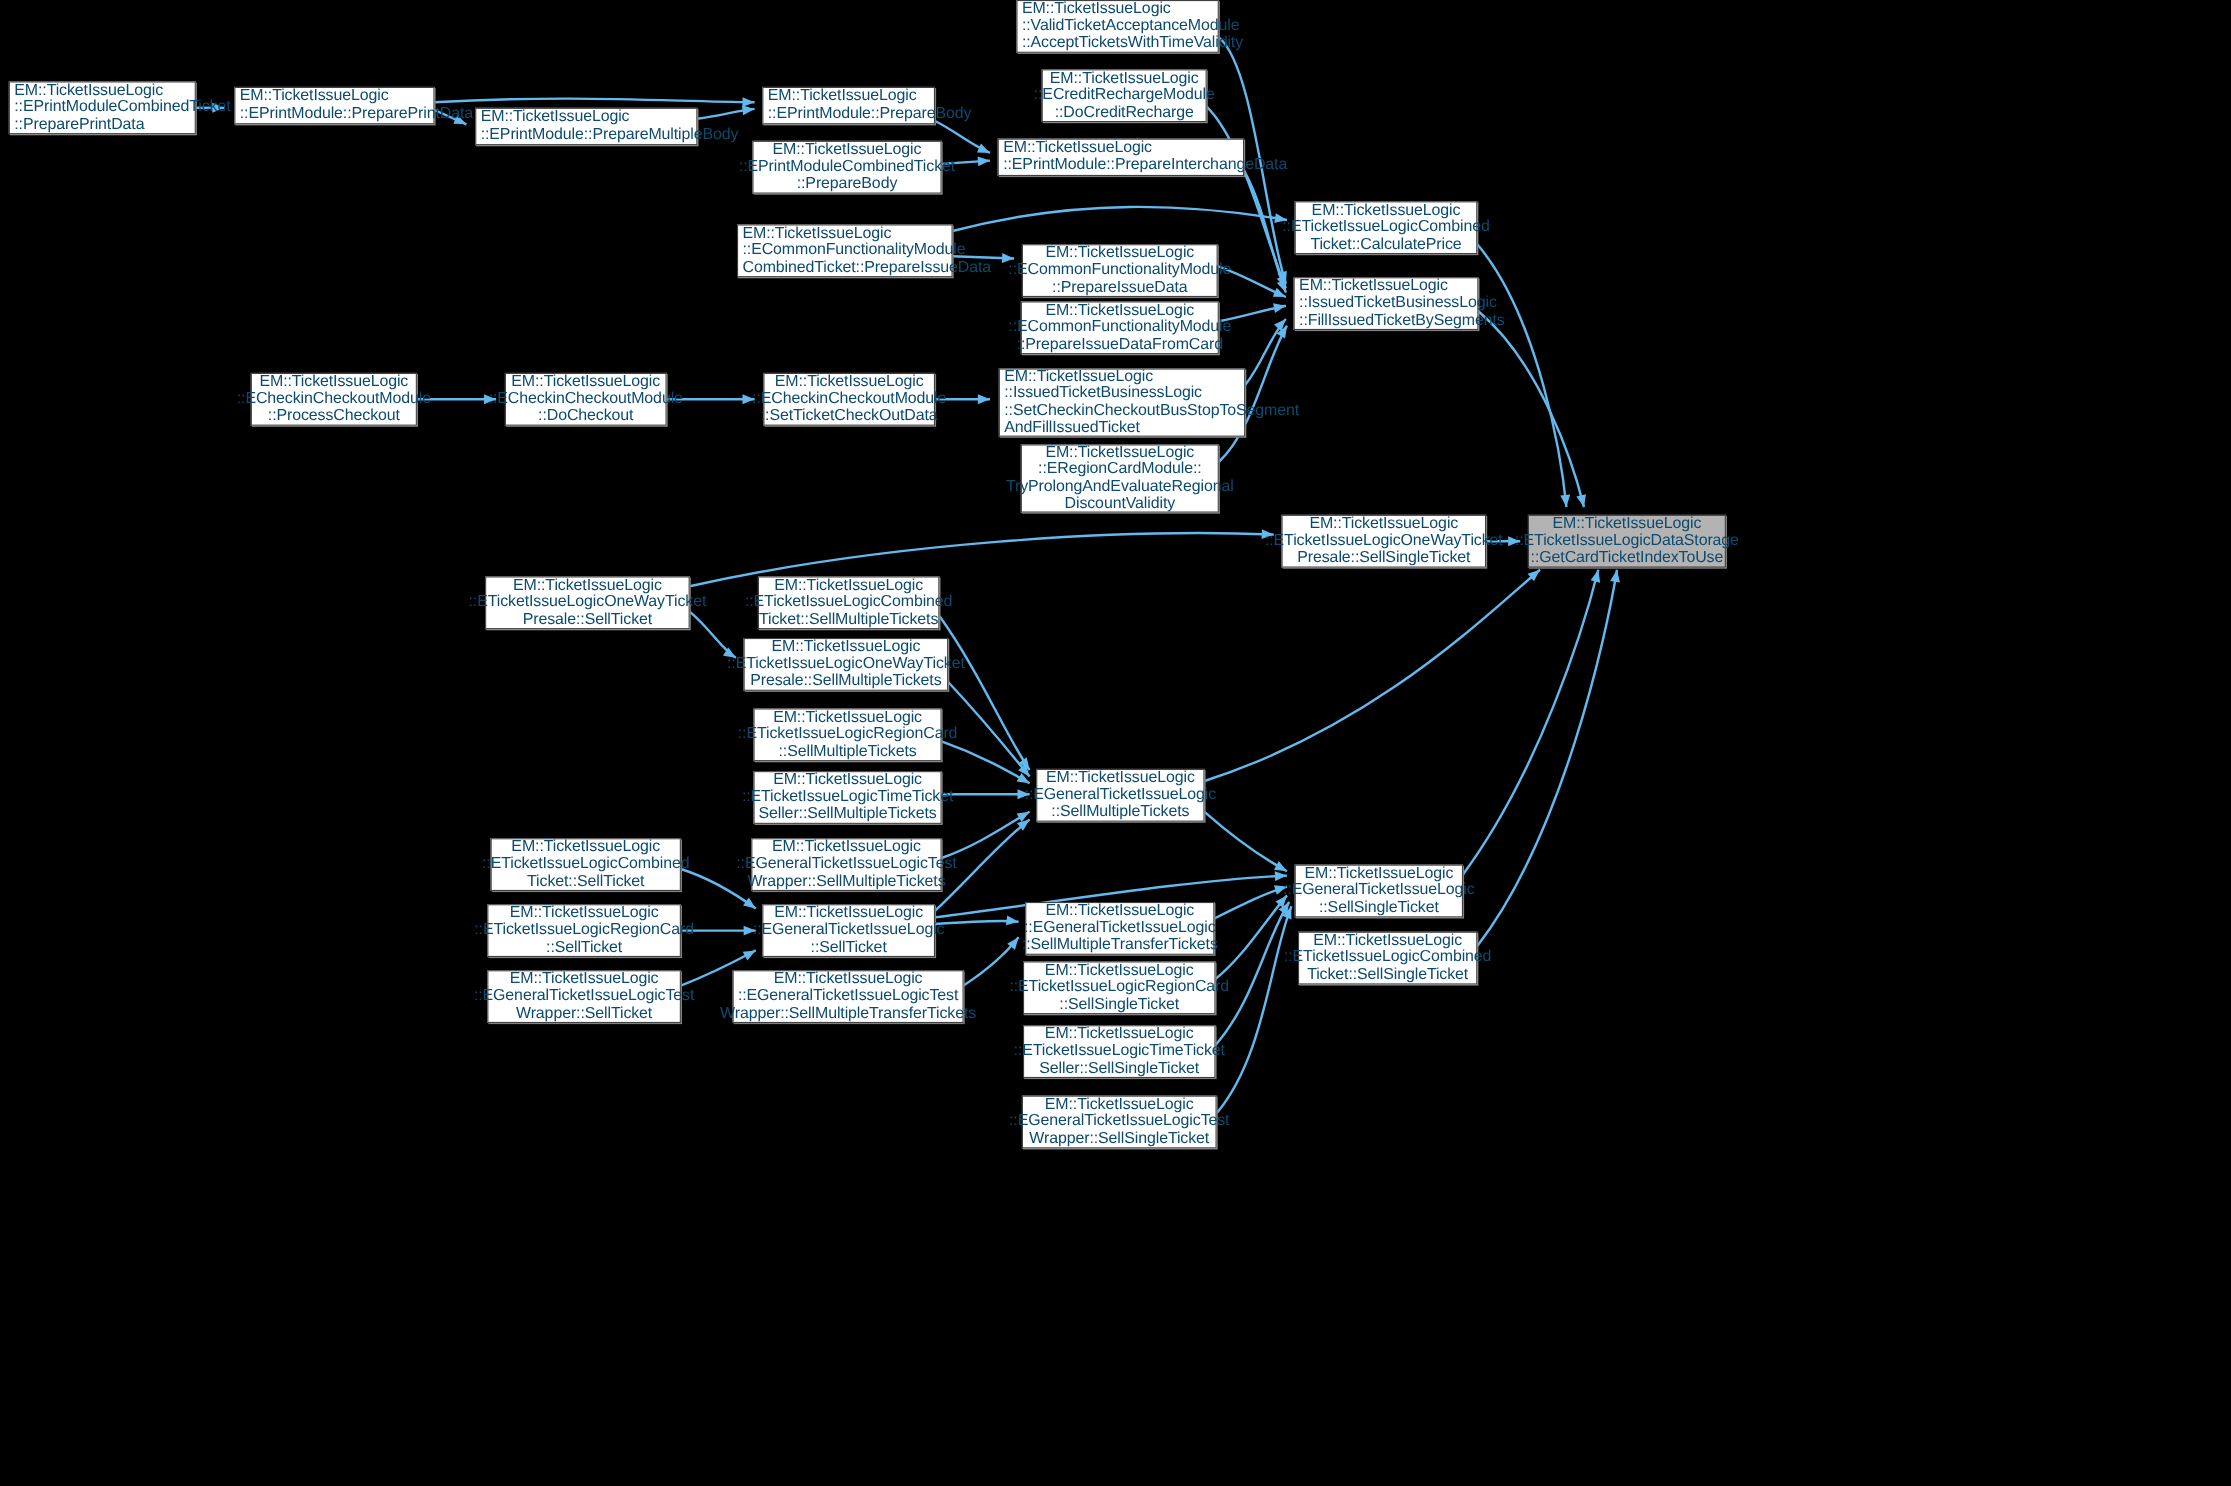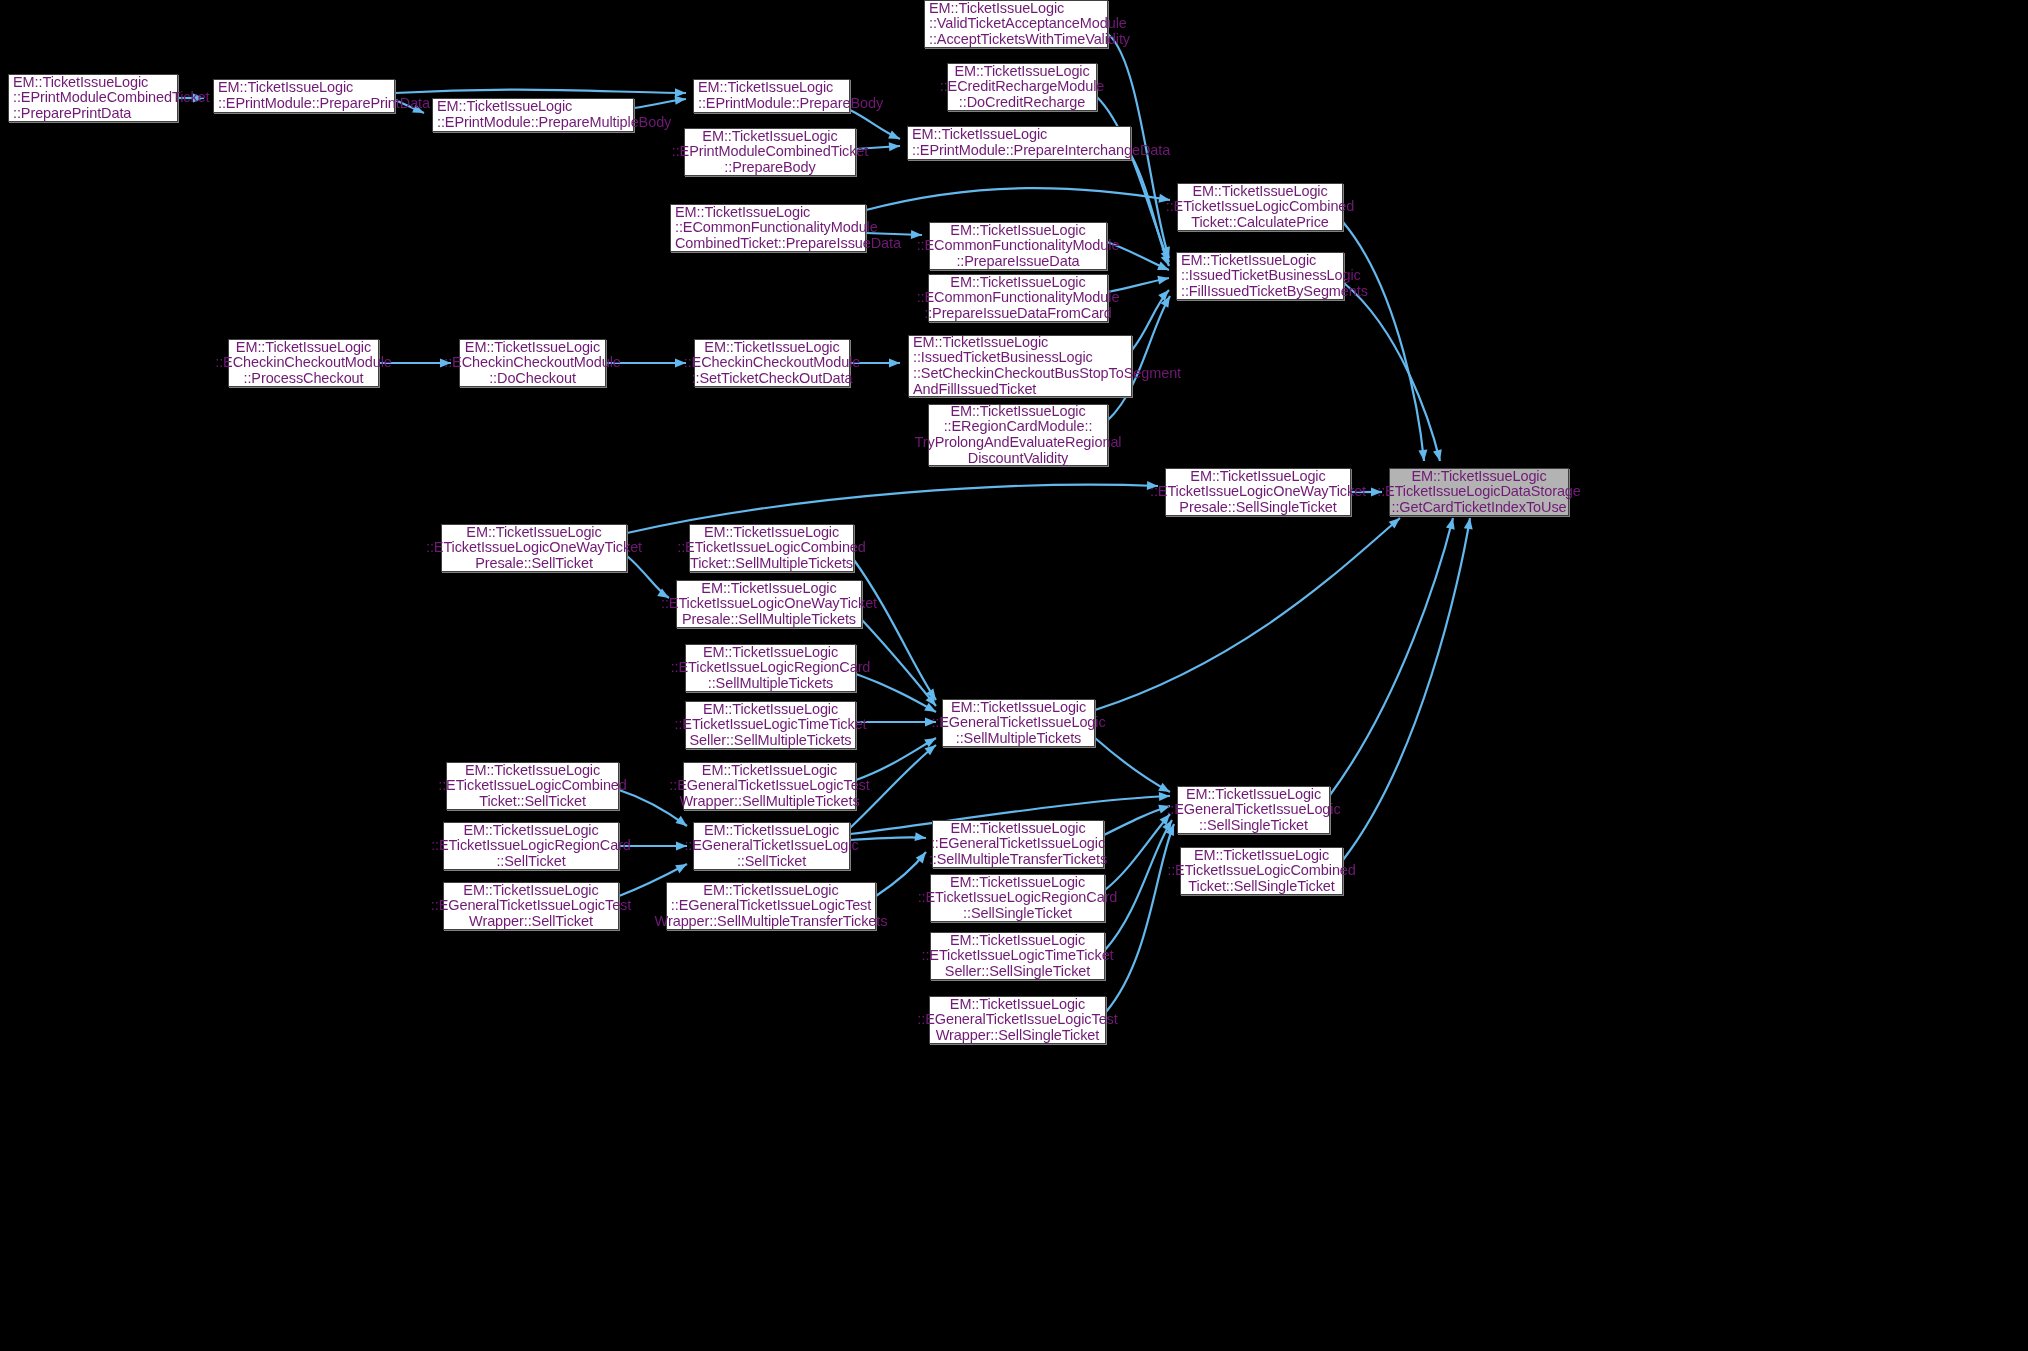--- a/index.html
+++ b/index.html
@@ -2,21 +2,21 @@
 <html><head>
 <meta charset="utf-8">
 <style>
   html,body{margin:0;padding:0;background:#000;}
   #stage{position:relative;width:2028px;height:1351px;background:#000;
          font-family:"Liberation Sans","DejaVu Sans",sans-serif;overflow:hidden;}
   #edges{position:absolute;left:0;top:0;width:2028px;height:1351px;}
   .node{position:absolute;box-sizing:border-box;background:#ffffff;
         border:1px solid #404040;box-shadow:1px 1px 0 0 #808080;
         display:flex;align-items:center;justify-content:center;
-        text-align:center;color:#701a75;font-size:14.5px;line-height:15.6px;
+        text-align:center;color:#0c4a6e;font-size:14.5px;line-height:15.6px;
         white-space:pre-line;padding:2px 4px;letter-spacing:-0.1px;}
   .node.focus{background:#b3b3b3;}
   .node.lalign{justify-content:flex-start;text-align:left;}
 </style>
 </head>
 <body>
 
 <div id="stage">
   <svg id="edges" xmlns="http://www.w3.org/2000/svg">
       <path d="M178,98 L204,98" fill="none" stroke="#63b8ee" stroke-width="2.2"></path>

